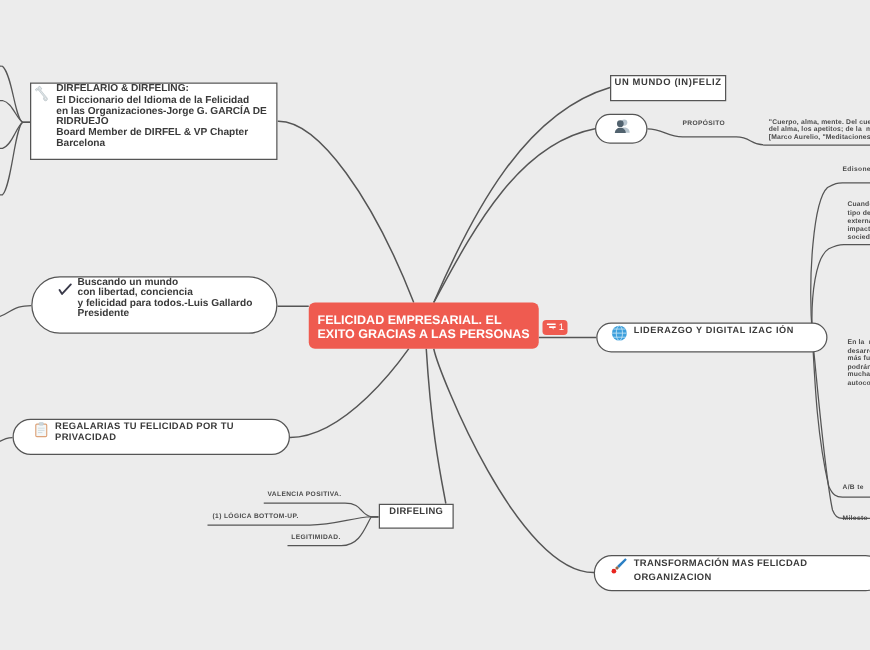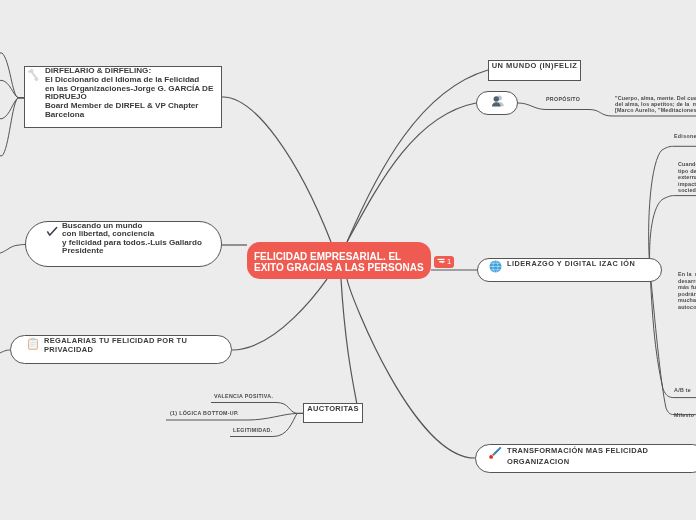--- a/index.html
+++ b/index.html
@@ -84,21 +84,21 @@
           <path d="M4.5 14.5 L8 20 L20 7" fill="none" stroke="#3a3a4a" stroke-width="2.6" stroke-linecap="round" stroke-linejoin="round"></path>
         </svg>
     </span>
     <span class="lbl" style="padding-left:3px;line-height:8.3px;">Buscando un mundo
 con libertad, conciencia
 y felicidad para todos.-Luis Gallardo
 Presidente</span>
   </div>
 
   <div class="node" style="left:303px;top:403px;width:60px;height:20px;justify-content:center;">
-    <span class="lbl" style="font-size:7.5px;letter-spacing:.3px;">AUCTORITAS</span>
+    <span class="lbl" style="font-size:7.5px;letter-spacing:.3px;">DIRFELING</span>
   </div>
 
   <div class="node" style="left:488px;top:60px;width:93px;height:21px;justify-content:center;">
     <span class="lbl" style="font-size:7.5px;letter-spacing:.5px;">UN MUNDO (IN)FELIZ</span>
   </div>
 
   <div class="node round" style="left:476px;top:91px;width:42px;height:24px;justify-content:center;">
     <span class="icon" style="width:16px;height:16px;">
       <svg viewBox="0 0 24 24" width="15" height="15">
         <circle cx="15" cy="8" r="4" fill="#b9c6cf"></circle>
@@ -121,25 +121,25 @@
   </div>
 
   <div class="node round" style="left:475px;top:444px;width:232px;height:29px;padding-left:11px;">
     <span class="icon" style="width:16px;height:16px;">
       <svg viewBox="0 0 24 24" width="15" height="15">
           <path d="M21.5 3 L11.5 13.5 L9 11 L19.5 1 Z" fill="#2b7fc4"></path>
           <path d="M11.5 13.5 L9 11 L6.5 13.5 L9 16 Z" fill="#9c6a45"></path>
           <circle cx="5" cy="17.5" r="3" fill="#e8251f"></circle>
         </svg>
     </span>
-    <span class="lbl" style="padding-left:4px;font-size:7.5px;letter-spacing:.3px;line-height:11px;">TRANSFORMACIÓN MAS FELICIDAD
+    <span class="lbl" style="padding-left:4px;font-size:7.5px;letter-spacing:.3px;line-height:11px;">TRANSFORMACIÓN MAS FELICDAD
 ORGANIZACION</span>
   </div>
 
-  <div class="center-node" style="left:247px;top:242px;width:184px;height:37px;padding-left:7px;padding-top:9px;border-radius:13px;">
+  <div class="center-node" style="left:247px;top:242px;width:184px;height:37px;padding-left:7px;padding-top:9px;">
     <span class="lbl">FELICIDAD EMPRESARIAL. EL
 EXITO GRACIAS A LAS PERSONAS</span>
   </div>
   <div class="badge" style="left:434px;top:256px;">
     <span class="icon" style="width:8px;height:7px;">
       <svg viewBox="0 0 26 22" width="8" height="7">
         <path d="M1.6 2.2h22.8v4.1H1.6z" fill="#fff"></path>
         <path d="M7.6 9.4h16.8v4.6h-5.2l-1.0 4.4-2.2-4.4H7.6z" fill="#fff"></path>
       </svg>
     </span>

